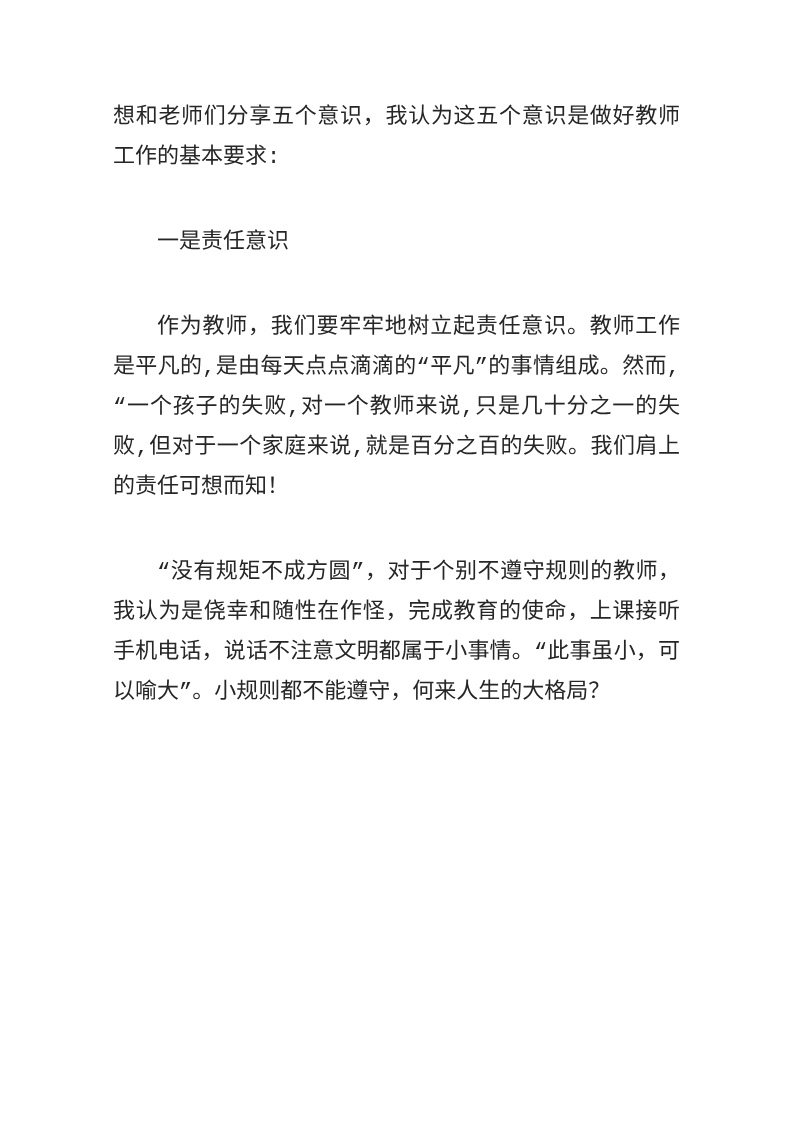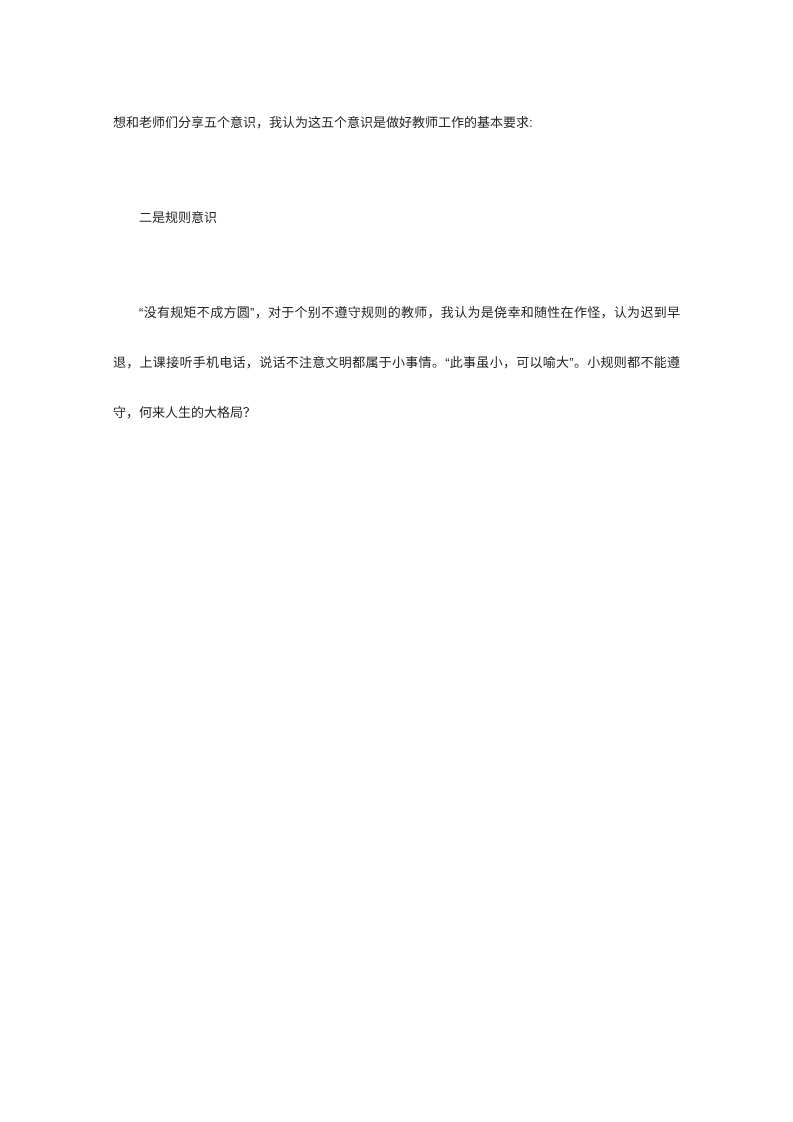--- a/index.html
+++ b/index.html
@@ -19,38 +19,39 @@
     background: var(--page-bg);
     box-sizing: border-box;
     padding: 98px 113px 0 113px;
     overflow: hidden;
   }
   .doc-body {
     width: 567px;
   }
   .para {
     margin: 0 0 45px 0;
-    font-family: Liberation Sans, sans-serif;
-    font-size: 13px;
-    line-height: 50px;
+    font-family: Liberation Mono, monospace;
+    font-size: 22px;
+    line-height: 40px;
     font-weight: normal;
     color: var(--text-color);
     text-align: justify;
     letter-spacing: 0;
     word-break: normal;
   }
   .para.indent {
     text-indent: 2em;
   }
   .para.heading {
     text-align: left;
   }
 </style>
 </head>
 <body>
 
 <div class="page">
   <div class="doc-body">
       <p class="para">想和老师们分享五个意识，我认为这五个意识是做好教师工作的基本要求:</p>
-      <p class="para indent heading">二是规则意识</p>
-      <p class="para indent">“没有规矩不成方圆”，对于个别不遵守规则的教师，我认为是侥幸和随性在作怪，认为迟到早退，上课接听手机电话，说话不注意文明都属于小事情。“此事虽小，可以喻大”。小规则都不能遵守，何来人生的大格局？</p>
+      <p class="para indent heading">一是责任意识</p>
+      <p class="para indent">作为教师，我们要牢牢地树立起责任意识。教师工作是平凡的,是由每天点点滴滴的“平凡”的事情组成。然而, “一个孩子的失败,对一个教师来说,只是几十分之一的失败,但对于一个家庭来说,就是百分之百的失败。我们肩上的责任可想而知！</p>
+      <p class="para indent">“没有规矩不成方圆”，对于个别不遵守规则的教师，我认为是侥幸和随性在作怪，完成教育的使命，上课接听手机电话，说话不注意文明都属于小事情。“此事虽小，可以喻大”。小规则都不能遵守，何来人生的大格局？</p>
     </div>
 </div>
 
 </body></html>

